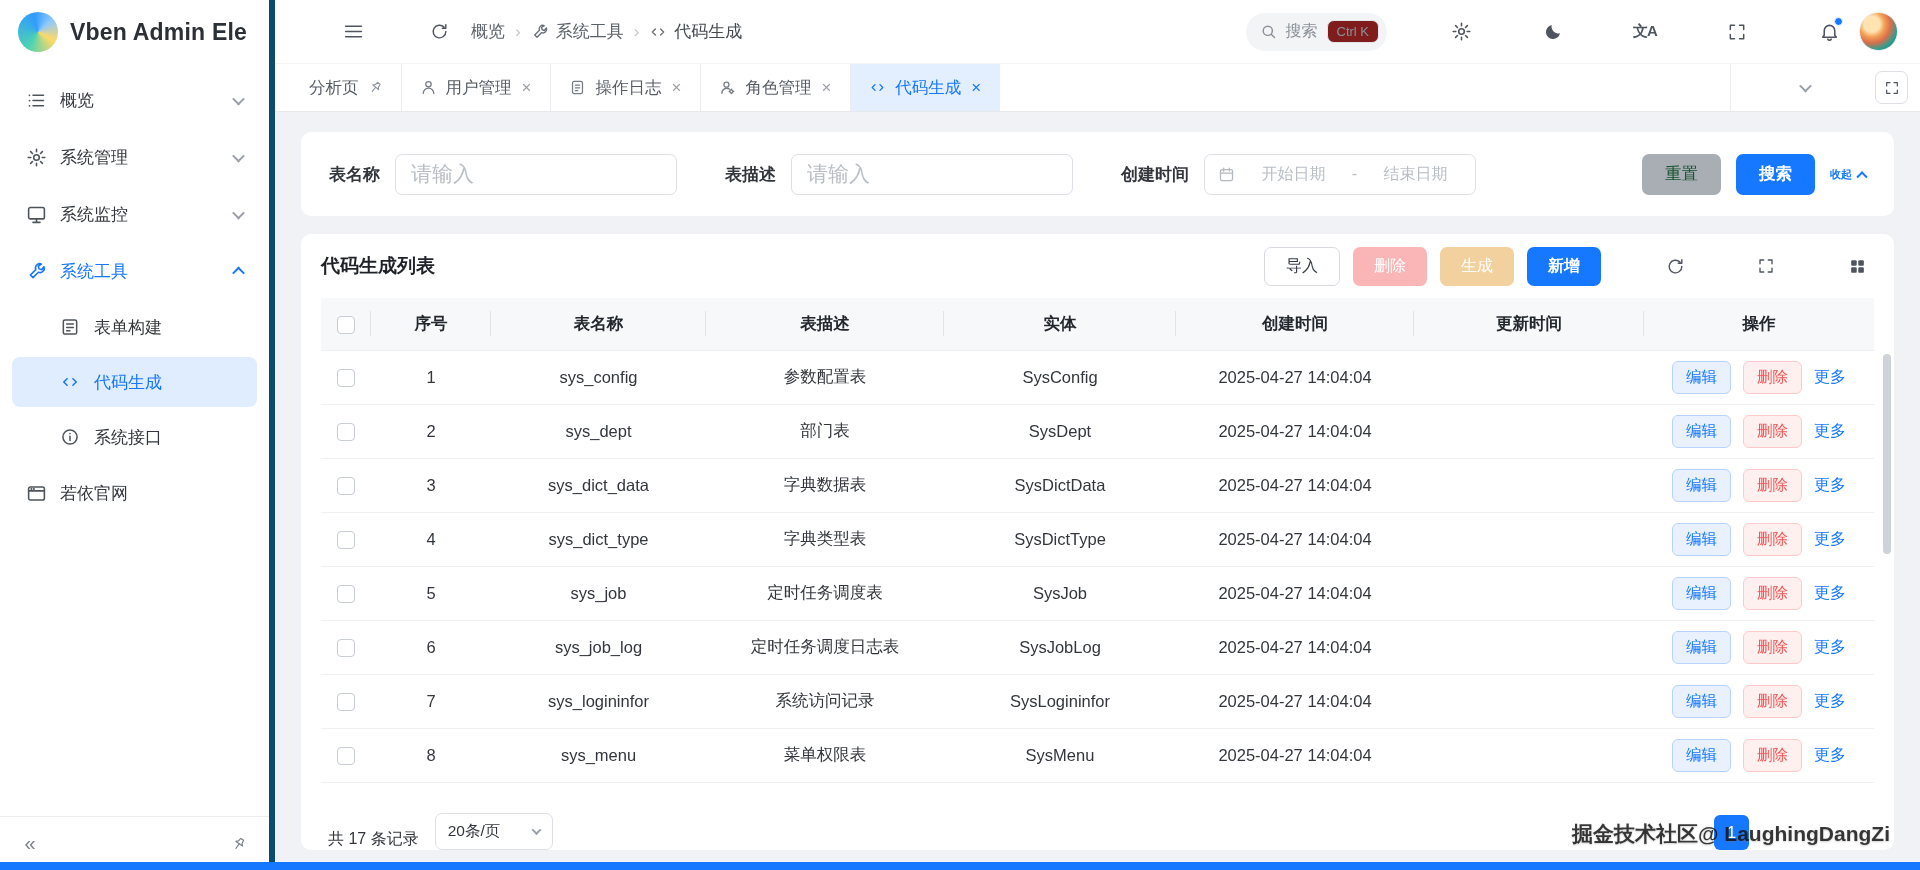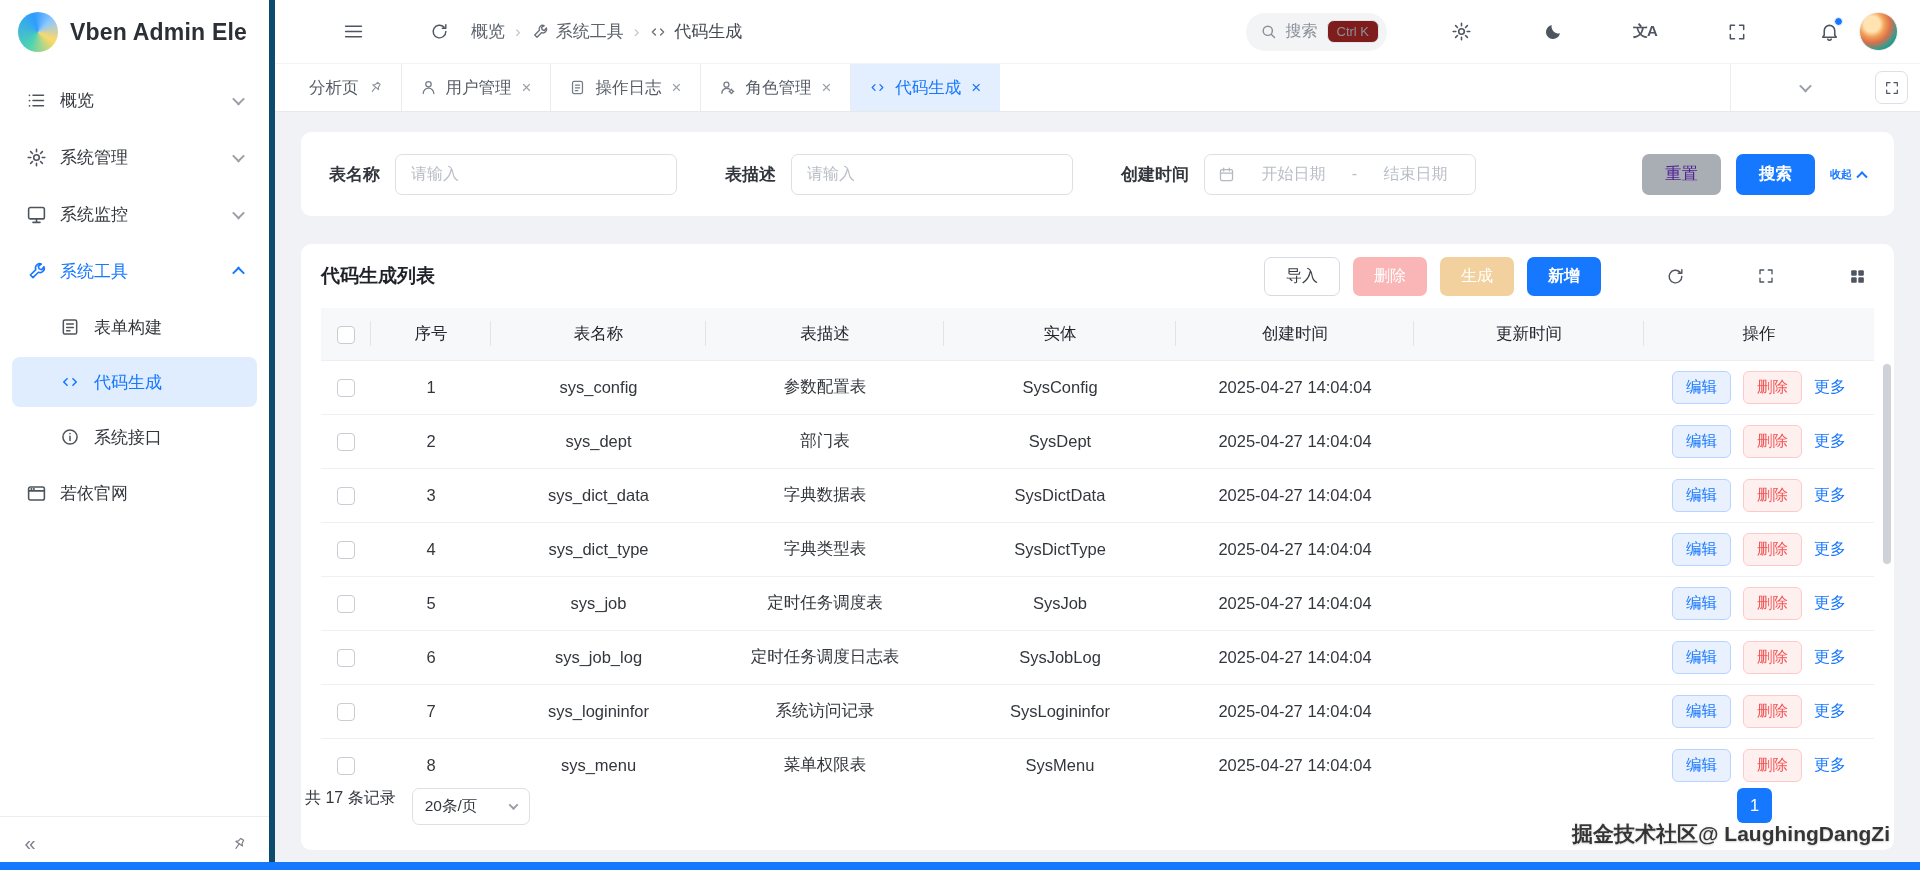--- a/index.html
+++ b/index.html
@@ -79,72 +79,72 @@
   .tab .t-icon{width:17px; height:17px; color:#767d87;}
   .tab .t-close{color:#9aa0a8; font-size:17px; line-height:1; padding:0 1px;}
   .tab.active{background:#e3eeff; color:var(--primary);}
   .tab.active .t-icon,.tab.active .t-close{color:var(--primary);}
   .t-pin{width:15px; height:15px; color:#8a9099; transform:rotate(40deg);}
   .tabbar-right{margin-left:auto; display:flex; align-items:center; gap:8px; padding:0 12px;
     border-left:1px solid #ececef;}
   .boxed{border:1px solid #dcdfe4; border-radius:7px; width:33px; height:33px;}
 
   
-  .content{flex:1; padding:20px 26px; display:flex; flex-direction:column; gap:28px; overflow:hidden;}
+  .content{flex:1; padding:20px 26px; display:flex; flex-direction:column; gap:18px; overflow:hidden;}
   .card{background:#fff; border-radius:10px;}
 
   
   .filter-card{height:84px; display:flex; align-items:center; padding:0 28px;}
   .f-item{display:flex; align-items:center; gap:15px; margin-right:48px;}
   .f-label{font-size:17px; font-weight:600; color:#33373d; white-space:nowrap;}
   .f-input{width:282px; height:41px; border:1px solid #dcdfe6; border-radius:7px; padding:4px 15px;
-    font-size:16px; color:#ec4899; outline:none; font-family:inherit;}
+    font-size:21px; color:#ec4899; outline:none; font-family:inherit;}
   .f-input::placeholder{color:#b9bec6;}
   .date-box{width:272px; height:41px; border:1px solid #dcdfe6; border-radius:7px; display:flex;
     align-items:center; gap:12px; padding:0 13px; color:#b9bec6; font-size:16px; cursor:pointer;}
   .date-box .c-icon{width:17px; height:17px; color:#b4b9c0;}
   .date-box .ph{flex:1; text-align:center;}
   .f-actions{margin-left:auto; display:flex; align-items:center; gap:15px;}
   .btn{height:41px; border-radius:7px; padding:0 23px; font-size:16.5px; border:none; cursor:pointer; white-space:nowrap;}
-  .btn-reset{background:#a9adb4; color:#4c1d95;}
+  .btn-reset{background:#a9adb4; color:#14532d;}
   .btn-search{background:var(--primary); color:#fff; font-weight:600;}
   .collapse-link{display:flex; align-items:center; gap:6px; color:var(--primary); font-size:11px;
     font-weight:600; cursor:pointer;}
   .collapse-link .chev{width:8px; height:8px; border-color:var(--primary); transform:rotate(-135deg) translate(-2px,-2px);}
 
   
   .list-card{flex:1; display:flex; flex-direction:column; overflow:hidden; position:relative;}
   .list-head{height:64px; display:flex; align-items:center; padding:0 20px;}
   .list-title{font-size:19px; font-weight:600; color:#1f2329;}
   .list-tools{margin-left:auto; display:flex; align-items:center; gap:13px;padding-left:31px;}
   .btn-sm{height:39px; border-radius:7px; padding:0 21px; font-size:16px; border:none; cursor:pointer; white-space:nowrap;}
   .btn-import{background:#fff; border:1px solid #d7dae0; color:#383d45;}
   .btn-del-dis{background:var(--danger-disabled); color:#fff; cursor:not-allowed;}
   .btn-gen-dis{background:var(--warning-disabled); color:#fff; cursor:not-allowed;}
   .btn-add{background:var(--primary); color:#fff; font-weight:600;}
   .tool-ibtn{width:34px; height:34px; color:#4e5560;}
 
   .table-wrap{flex:1; padding:0 20px; overflow:hidden;}
   table{width:100%; border-collapse:collapse; table-layout:fixed;}
-  th{background:#f7f8fa; height:52px; font-size:16.5px; font-weight:400; color:#23272e;
+  th{background:#f7f8fa; height:52px; font-size:16.5px; font-weight:700; color:#23272e;
     text-align:center; border-bottom:1px solid #eceef2; position:relative;}
   th:not(:last-child)::after{content:""; position:absolute; right:0; top:26%; height:48%; width:1px; background:#e2e4e9;}
   td{height:54px; text-align:center; font-size:16.5px; color:#33373d; border-bottom:1px solid #eef0f3;
     white-space:nowrap; overflow:hidden;}
   .checkbox{width:18px; height:18px; border:1px solid #c8ccd3; border-radius:4px; display:inline-block;
     background:#fff; vertical-align:middle; cursor:pointer;}
   .cell-actions{display:flex; align-items:center; justify-content:center; gap:12px;}
   .pill{height:33px; border-radius:6px; padding:0 13px; font-size:15.5px; cursor:pointer;}
   .pill-edit{background:#e9f1ff; border:1px solid #b8d3ff; color:var(--primary);}
   .pill-del{background:var(--danger-light); border:1px solid #ffc9c9; color:#f25555;}
   .more-link{color:var(--primary); font-size:16px; cursor:pointer; text-decoration:none;}
 
   .v-scrollbar{position:absolute; right:3px; top:120px; width:8px; height:200px; background:#ced2d9; border-radius:4px;}
 
-  .list-footer{height:62px; display:flex; align-items:flex-start; gap:16px; padding:0 4px;}
+  .list-footer{height:62px; display:flex; align-items:flex-end; gap:16px; padding:0 27px;}
   .total-text{font-size:16px; color:#33373d;}
   .page-size{height:37px; min-width:118px; border:1px solid #dcdfe6; border-radius:7px; display:flex;
     align-items:center; justify-content:space-between; gap:10px; padding:0 12px; font-size:15.5px;
     color:#33373d; cursor:pointer; background:#fff;}
   .page-size .chev{width:7px; height:7px;}
   .pagination{margin-left:auto; margin-right:118px;}
   .page-btn{width:35px; height:35px; border:none; border-radius:6px; background:var(--primary);
     color:#fff; font-size:16.5px; display:flex; align-items:center; justify-content:center; cursor:pointer;}
 
   .watermark{position:absolute; right:30px; bottom:22px; z-index:40; font-size:21px; font-weight:600;

